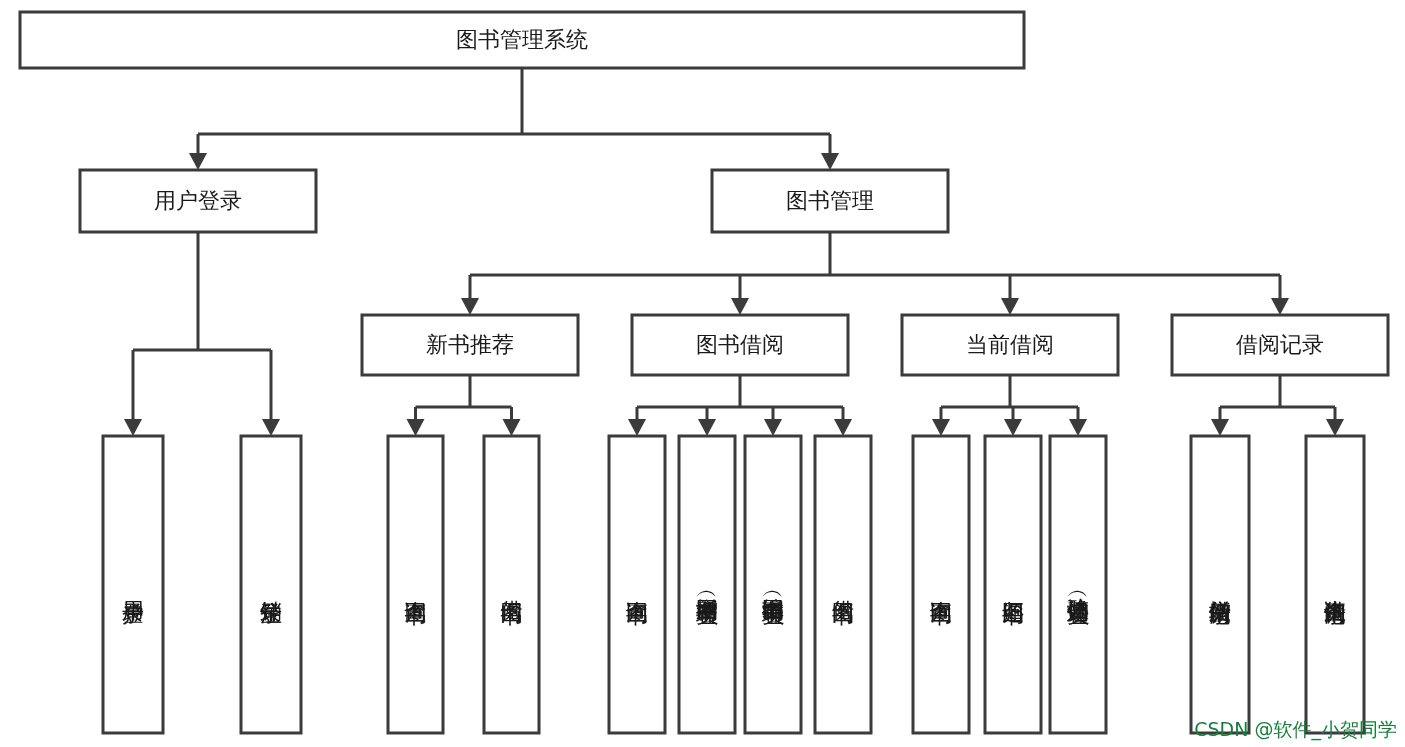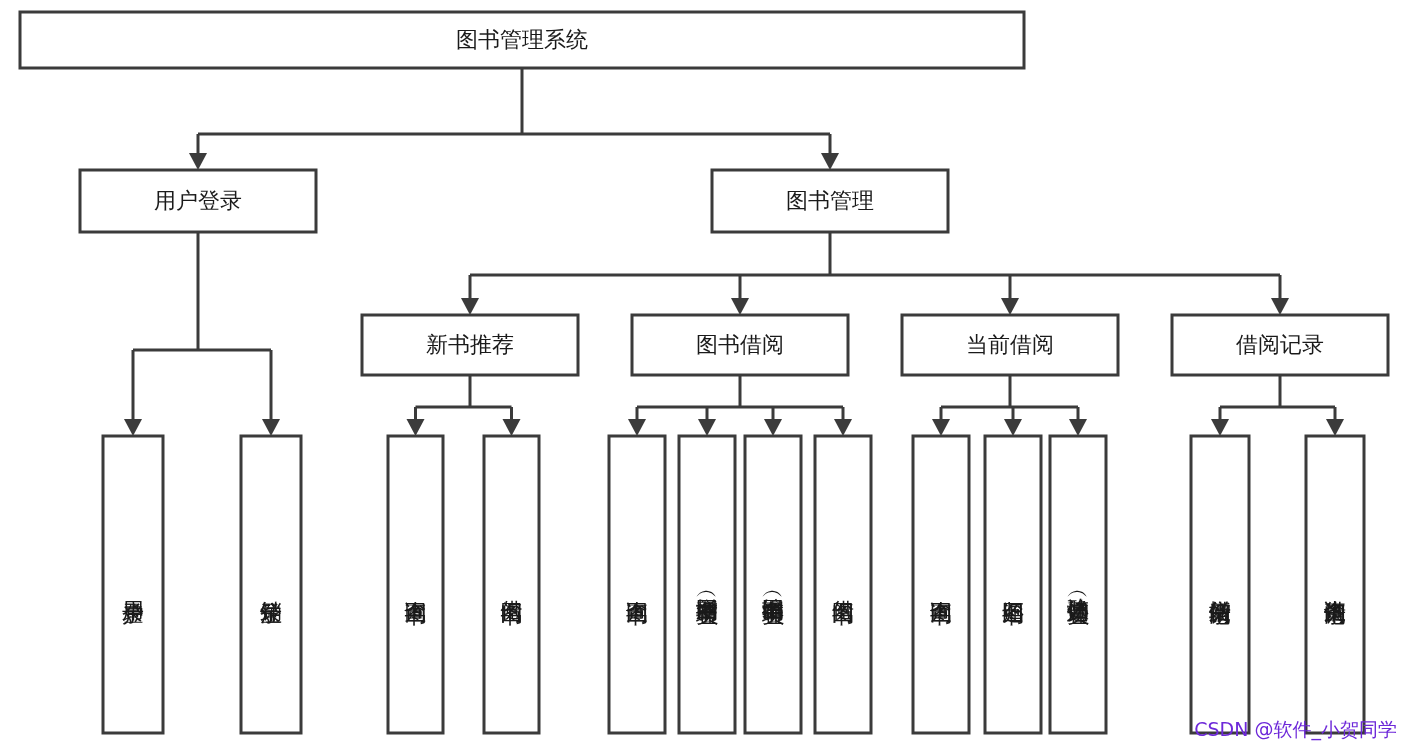--- a/index.html
+++ b/index.html
@@ -65,21 +65,21 @@
     letter-spacing: 1px;
     white-space: nowrap;
     pointer-events: none;
   }
   .watermark {
     position: absolute;
     right: 8px;
     bottom: 4px;
     font-family: "DejaVu Sans", "Liberation Sans", sans-serif;
     font-size: 19px;
-    color: #6d28d9;
+    color: #15803d;
     white-space: nowrap;
     user-select: none;
   }
 </style>
 </head>
 <body>
 
 <div id="diagram-root">
 
   <svg class="diagram-canvas" viewBox="0 0 1405 747" xmlns="http://www.w3.org/2000/svg">

